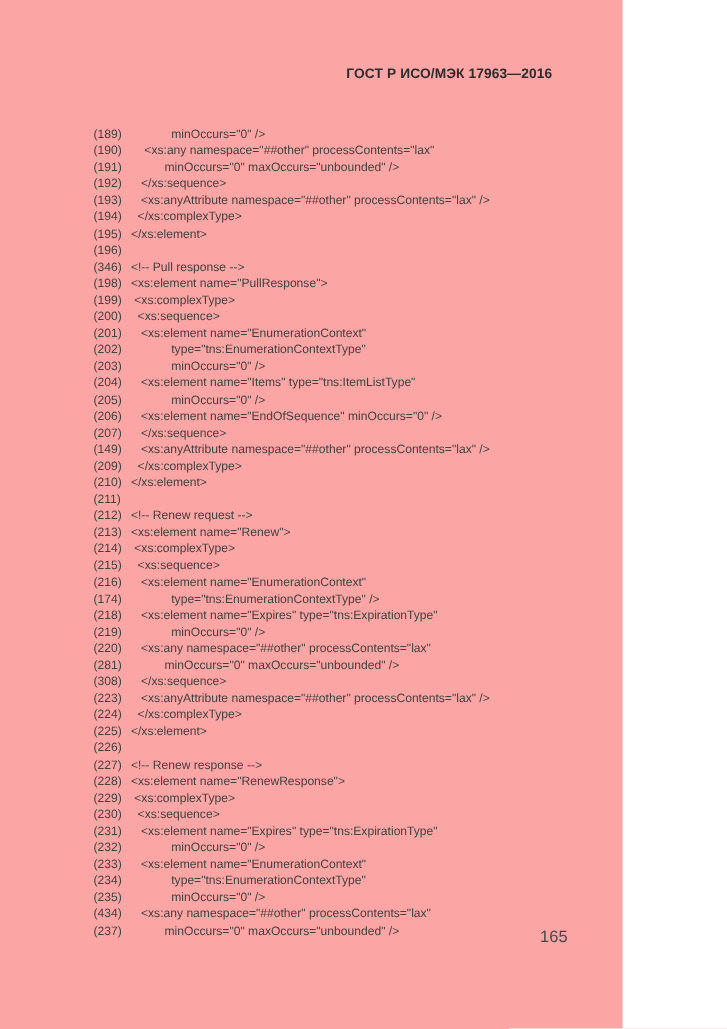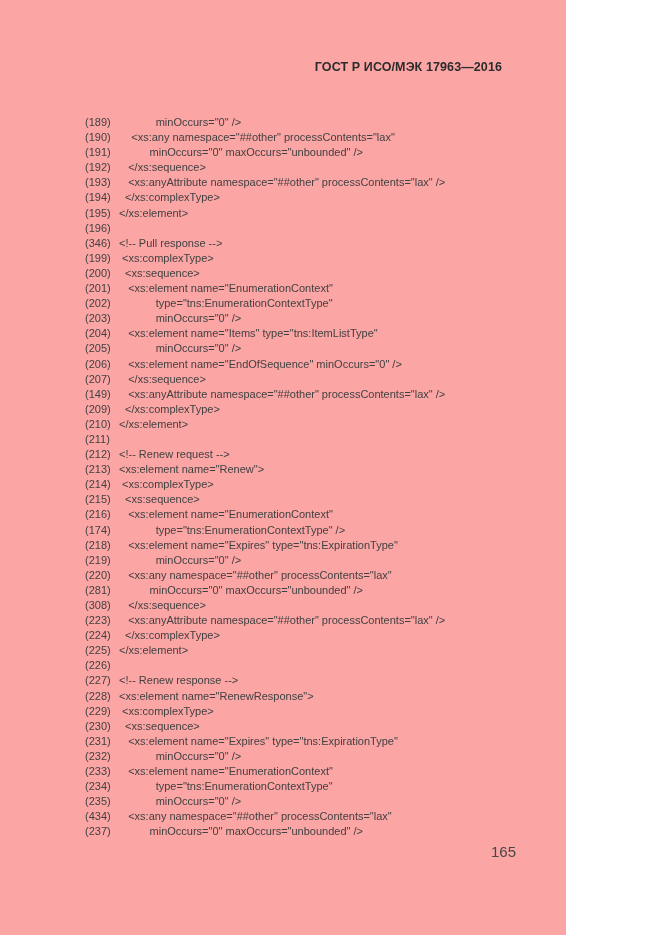--- a/index.html
+++ b/index.html
@@ -99,20 +99,24 @@
   <div class="code-line">
     <span class="line-num">(196)</span>
     <span class="line-text"></span>
   </div>
 
   <div class="code-line">
     <span class="line-num">(346)</span>
     <span class="line-text">&lt;!-- Pull response --&gt;</span>
   </div>
 
+  <div class="code-line">
+    <span class="line-num">(198)</span>
+    <span class="line-text">&lt;xs:element name="PullResponse"&gt;</span>
+  </div>
 
   <div class="code-line">
     <span class="line-num">(199)</span>
     <span class="line-text"> &lt;xs:complexType&gt;</span>
   </div>
 
   <div class="code-line">
     <span class="line-num">(200)</span>
     <span class="line-text">  &lt;xs:sequence&gt;</span>
   </div>

